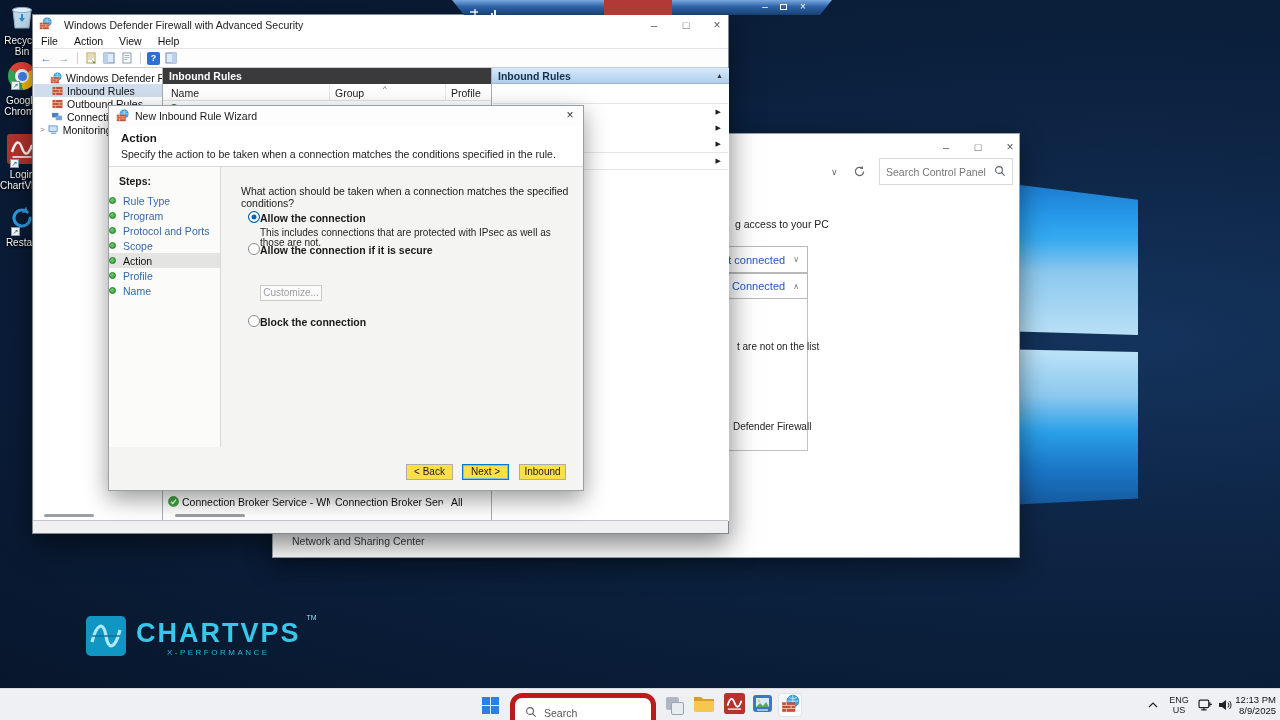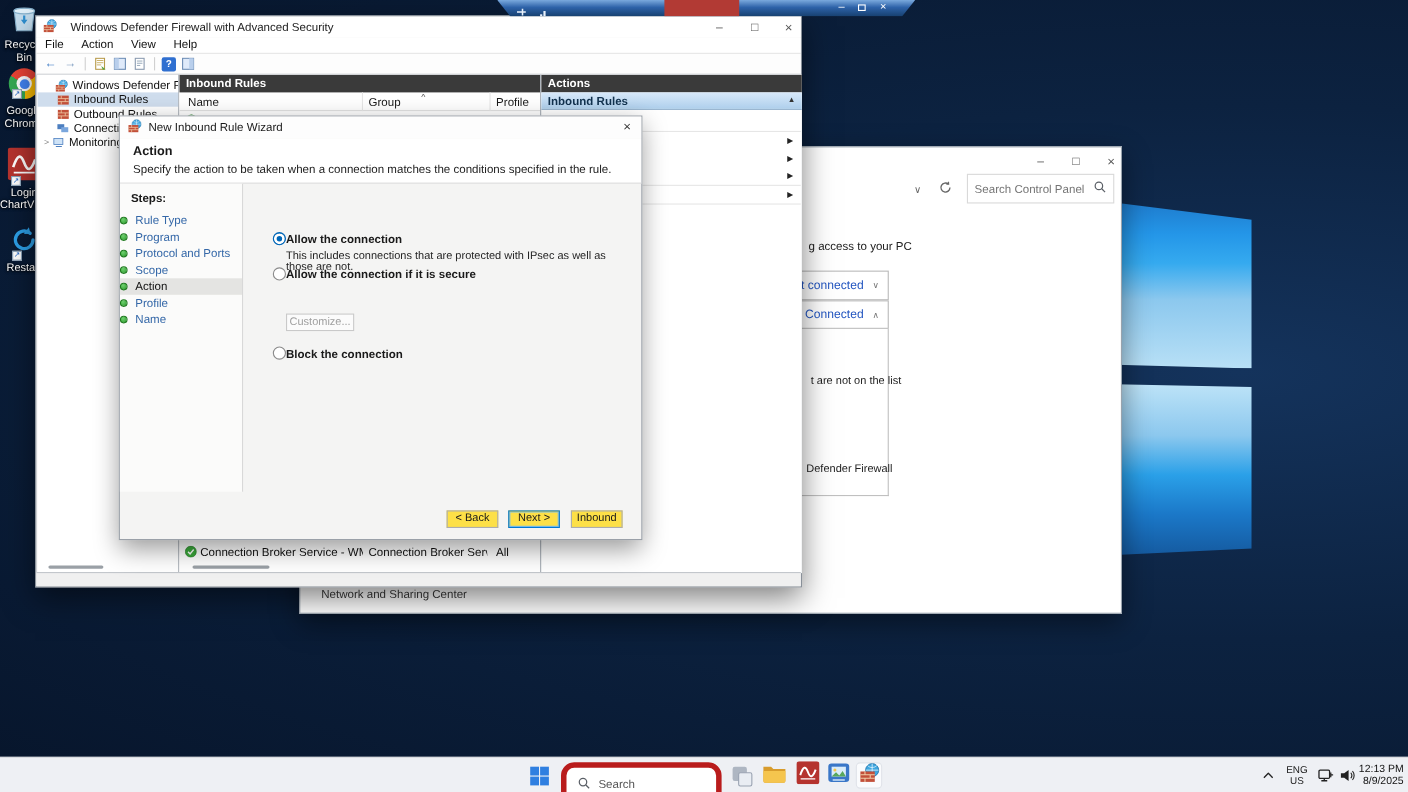--- a/index.html
+++ b/index.html
@@ -194,20 +194,34 @@
     <span style="display:inline-block;position:relative">
       <svg width="28" height="28" viewBox="0 0 28 28">
           <path d="M22 14 a8 8 0 1 1 -2.6-5.9" fill="none" stroke="#2da0e8" stroke-width="3" stroke-linecap="round"></path>
           <path d="M18.2 2.6 l1.6 6 -6 .2 z" fill="#2da0e8"></path>
         </svg>
       <span class="short-badge">↗</span>
     </span>
     <div class="lbl">Restart</div>
   </div>
 
+  <div id="brand">
+    <span>
+      <svg width="40" height="40" viewBox="0 0 40 40">
+          <rect width="40" height="40" rx="5" fill="#1196c4"></rect>
+          <path d="M6 26 C11 6,18 6,20 20 C22 34,29 34,34 14" stroke="#aee9f8" stroke-width="3.2" fill="none"></path>
+          <path d="M6 20h28" stroke="#0b6e93" stroke-width="1.4"></path>
+        </svg>
+    </span>
+    <div id="brand-text">
+      <div id="brand-title">CHARTVPS</div>
+      <span id="brand-tm">TM</span>
+      <div id="brand-sub">X-PERFORMANCE</div>
+    </div>
+  </div>
 
   <div id="cp-win">
     <span class="win-ctl abs" style="left:664px;top:5px">–</span>
     <span class="win-ctl abs" style="left:696px;top:5px">□</span>
     <span class="win-ctl abs" style="left:728px;top:5px;font-size:12px">×</span>
 
     <span class="abs" style="left:558px;top:33px;font-size:9px;color:#666">∨</span>
     <span class="abs" style="left:580px;top:30px"><svg width="13" height="13">
           <use href="#ic-refresh"></use>
         </svg></span>
@@ -341,21 +355,20 @@
               <use href="#ic-check"></use>
             </svg></span>
         <span class="abs" style="left:19px;top:2px;width:148px;overflow:hidden;white-space:nowrap">Connection Broker Service - WMI (DCO...</span>
         <span class="abs" style="left:172px;top:2px;width:108px;overflow:hidden;white-space:nowrap">Connection Broker Service</span>
         <span class="abs" style="left:288px;top:2px">All</span>
       </div>
       <div class="hthumb" style="left:12px;bottom:4px;width:70px"></div>
     </div>
 
     <div id="fw-actions">
-      <div class="panel-head">Actions</div>
       <div id="act-sub">
         <span>Inbound Rules</span>
         <span style="margin-left:auto;font-size:7px;color:#333">▲</span>
       </div>
       <div class="act-row" style="margin-top:3px"></div>
       <div class="act-sep"></div>
       <div class="act-row">
           <span class="arr">▶</span>
         </div>
       <div class="act-row">
@@ -414,20 +427,21 @@
           <span class="bullet"></span>
           <span>Profile</span>
         </div>
       <div class="step">
           <span class="bullet"></span>
           <span>Name</span>
         </div>
     </div>
 
     <div id="wiz-body">
+      <div class="abs" style="left:20px;top:18px">What action should be taken when a connection matches the specified conditions?</div>
 
       <span class="radio sel abs" style="left:27px;top:44px"></span>
       <div class="abs opt-label" style="left:39px;top:45px">Allow the connection</div>
       <div class="abs opt-desc" style="left:39px;top:58px;width:300px">This includes connections that are protected with IPsec as well as those are not.</div>
 
       <span class="radio abs" style="left:27px;top:76px"></span>
       <div class="abs opt-label" style="left:39px;top:77px">Allow the connection if it is secure</div>
       <div id="btn-customize">Customize...</div>
 
       <span class="radio abs" style="left:27px;top:148px"></span>

